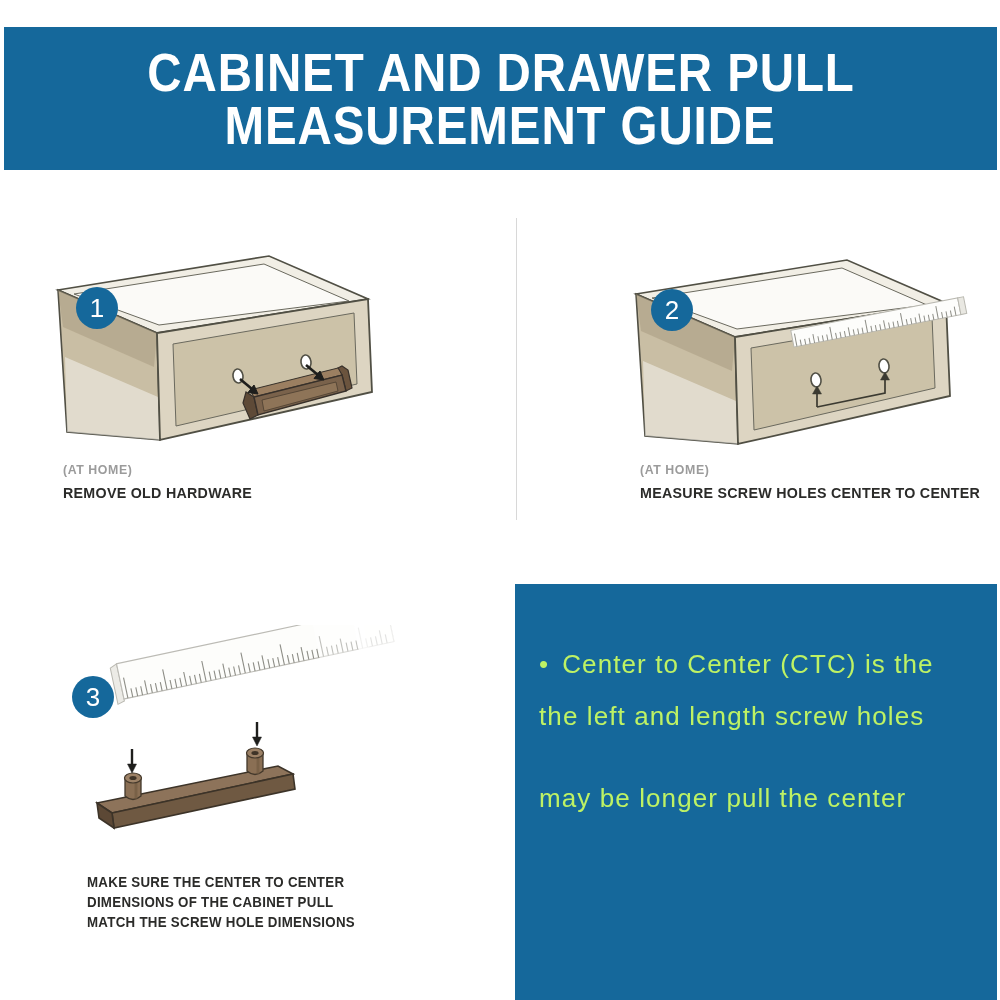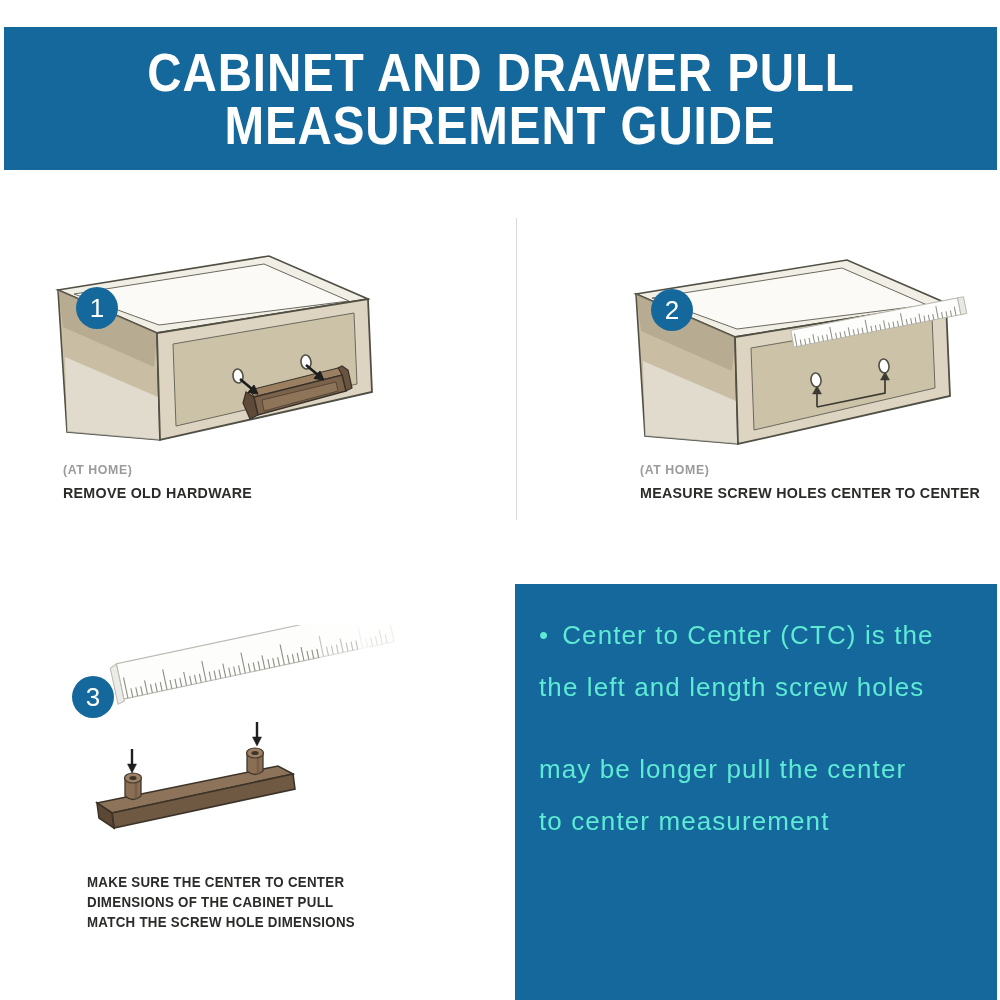--- a/index.html
+++ b/index.html
@@ -33,21 +33,21 @@
   .step-label{position:absolute;font-size:15px;font-weight:700;color:#2B2B29;letter-spacing:.3px;
               transform:scaleX(.95);transform-origin:left;white-space:nowrap;}
   .note1{left:63px;top:462px;} .label1{left:63px;top:484px;}
   .note2{left:640px;top:462px;} .label2{left:640px;top:484px;}
   .caption3{position:absolute;left:87px;top:872px;font-size:14px;font-weight:700;color:#2B2B29;
             letter-spacing:.3px;line-height:20px;transform:scaleX(.95);transform-origin:left;
             white-space:nowrap;}
 
   
   .info-box{position:absolute;left:515px;top:584px;width:482px;height:416px;background:#15689B;
-            box-sizing:border-box;padding:25px 0 0 24px;color:#5eead4;}
+            box-sizing:border-box;padding:54px 0 0 24px;color:#bef264;}
   .bline{font-size:26px;line-height:52px;letter-spacing:1.1px;white-space:nowrap;}
   .bullet{margin-right:13px;}
   .bullet-item-2{margin-top:30px;}
 </style>
 </head>
 <body>
 
 <div class="page">
 
   <header class="banner">
@@ -252,17 +252,16 @@
     <div>MATCH THE SCREW HOLE DIMENSIONS</div>
   </div>
 
   <aside class="info-box">
     <div class="bullet-item">
       <div class="bline"><span class="bullet">•</span><span>Center to Center (CTC) is the</span></div>
       <div class="bline">the left and length screw holes</div>
     </div>
     <div class="bullet-item bullet-item-2">
       <div class="bline">may be longer pull the center</div>
-      <div class="bline">to center measurement</div>
     </div>
   </aside>
 
 </div>
 
 </body></html>

